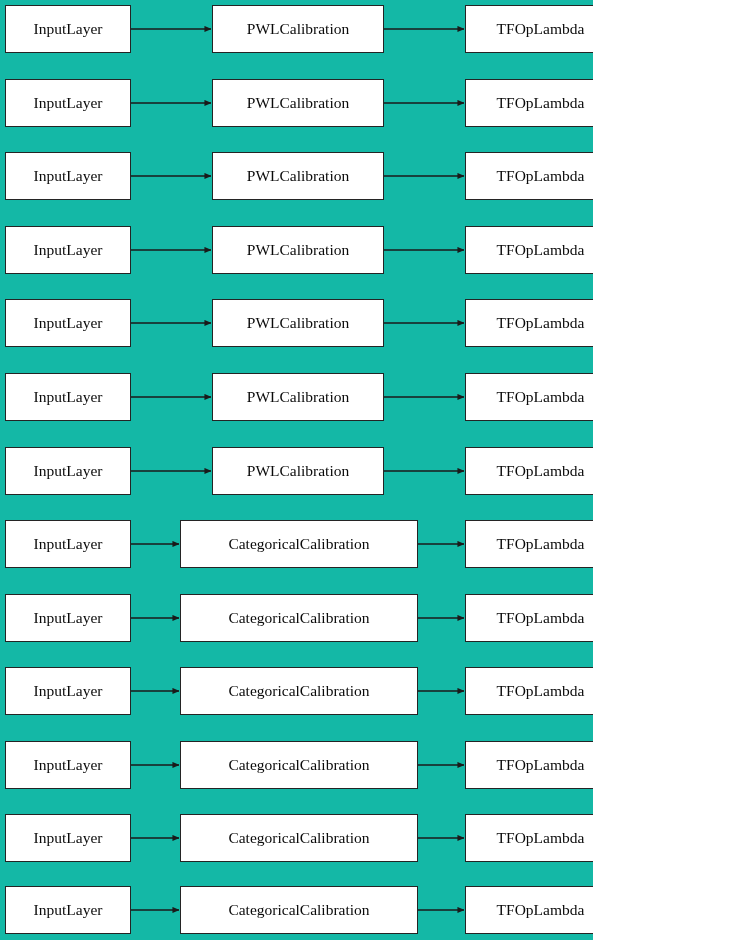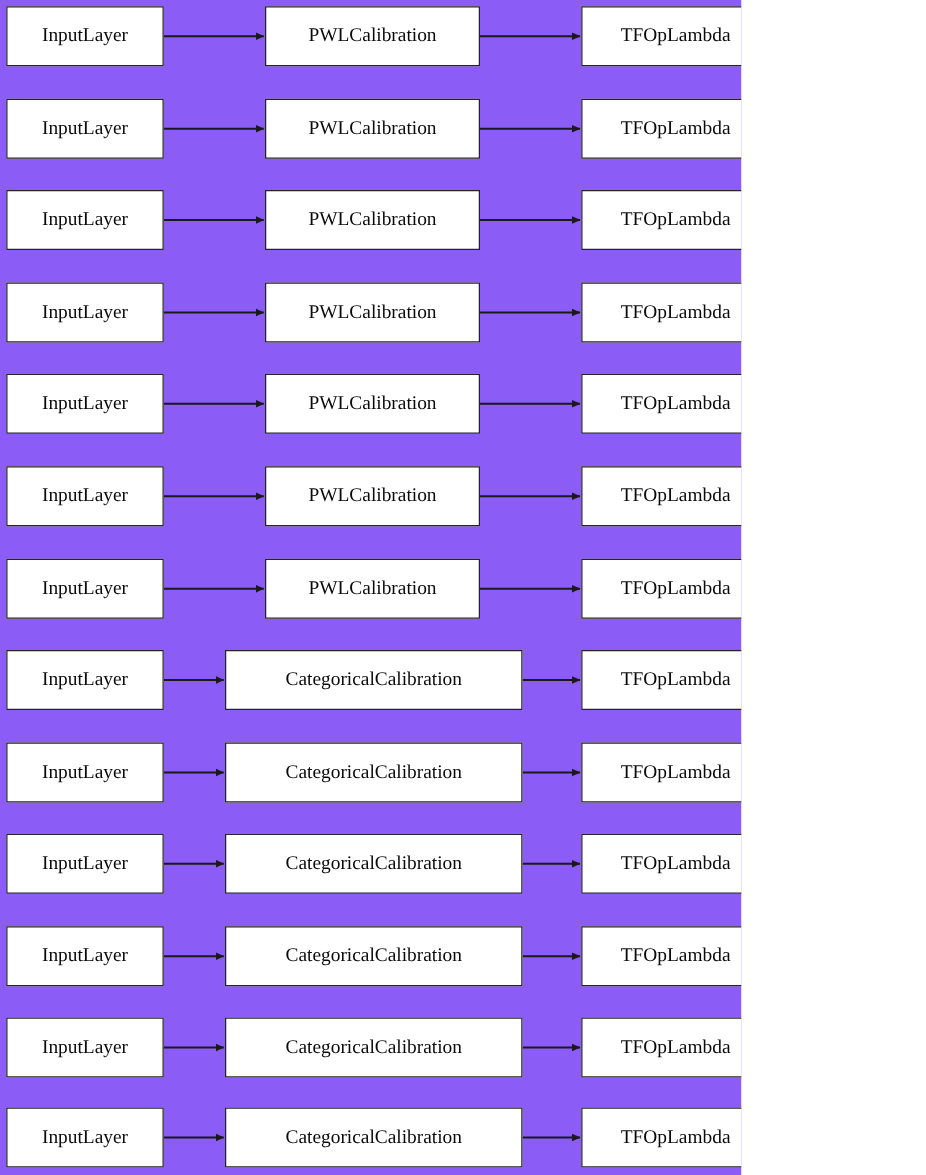--- a/index.html
+++ b/index.html
@@ -4,21 +4,21 @@
 <style>
   html, body {
     margin: 0;
     padding: 0;
     background: #ffffff;
   }
   #canvas {
     position: relative;
     width: 593px;
     height: 940px;
-    background: #8b5cf6;
+    background: #14b8a6;
     overflow: hidden;
     font-family: "Liberation Serif", "DejaVu Serif", serif;
   }
   #edge-layer {
     position: absolute;
     left: 0;
     top: 0;
     width: 741px;
     height: 940px;
     pointer-events: none;

